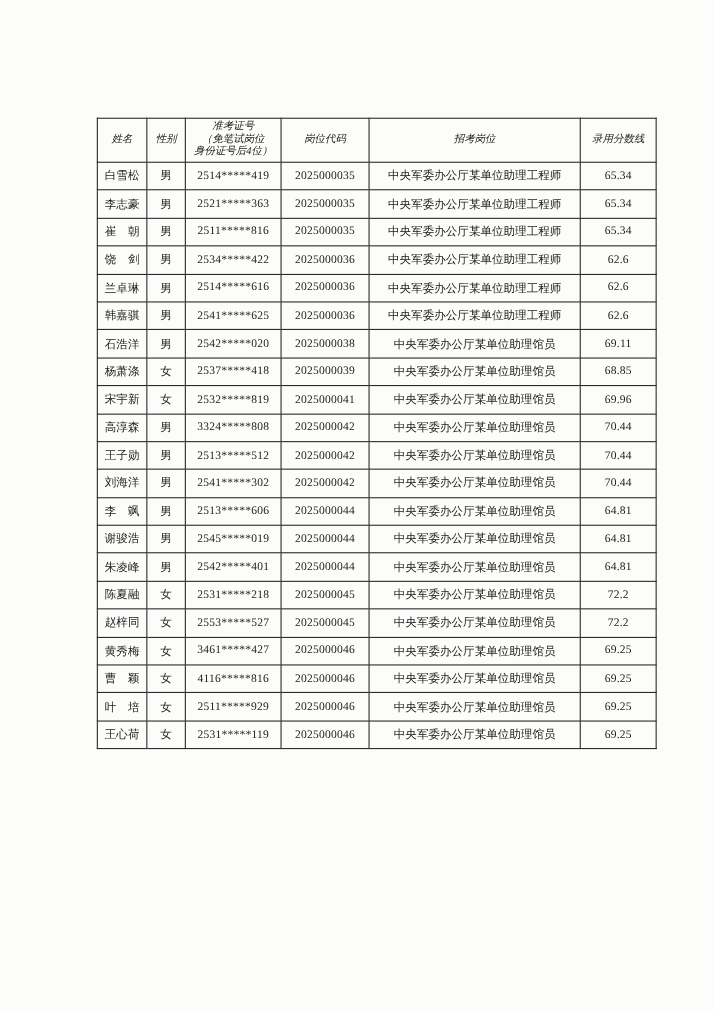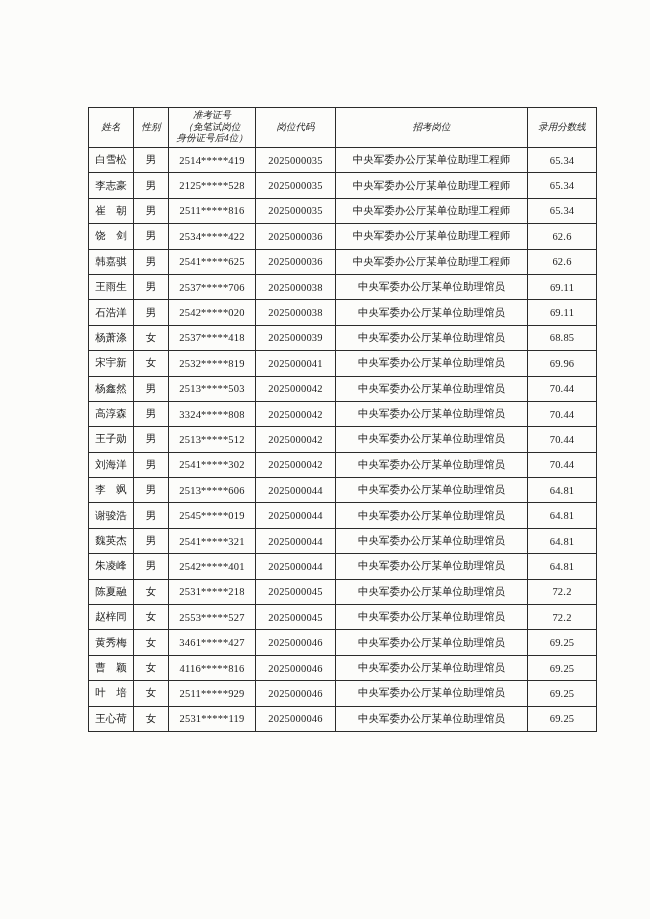--- a/index.html
+++ b/index.html
@@ -82,21 +82,21 @@
     <td class="cell-name">白雪松</td>
     <td class="cell-gender">男</td>
     <td class="cell-ticket">2514*****419</td>
     <td class="cell-code">2025000035</td>
     <td class="cell-pos">中央军委办公厅某单位助理工程师</td>
     <td class="cell-score">65.34</td>
   </tr>
         <tr>
     <td class="cell-name">李志豪</td>
     <td class="cell-gender">男</td>
-    <td class="cell-ticket">2125*****528</td>
+    <td class="cell-ticket">2521*****363</td>
     <td class="cell-code">2025000035</td>
     <td class="cell-pos">中央军委办公厅某单位助理工程师</td>
     <td class="cell-score">65.34</td>
   </tr>
         <tr>
     <td class="cell-name">崔　朝</td>
     <td class="cell-gender">男</td>
     <td class="cell-ticket">2511*****816</td>
     <td class="cell-code">2025000035</td>
     <td class="cell-pos">中央军委办公厅某单位助理工程师</td>
@@ -104,36 +104,36 @@
   </tr>
         <tr>
     <td class="cell-name">饶　剑</td>
     <td class="cell-gender">男</td>
     <td class="cell-ticket">2534*****422</td>
     <td class="cell-code">2025000036</td>
     <td class="cell-pos">中央军委办公厅某单位助理工程师</td>
     <td class="cell-score">62.6</td>
   </tr>
         <tr>
+    <td class="cell-name">兰卓琳</td>
+    <td class="cell-gender">男</td>
+    <td class="cell-ticket">2514*****616</td>
+    <td class="cell-code">2025000036</td>
+    <td class="cell-pos">中央军委办公厅某单位助理工程师</td>
+    <td class="cell-score">62.6</td>
+  </tr>
+        <tr>
     <td class="cell-name">韩嘉骐</td>
     <td class="cell-gender">男</td>
     <td class="cell-ticket">2541*****625</td>
     <td class="cell-code">2025000036</td>
     <td class="cell-pos">中央军委办公厅某单位助理工程师</td>
     <td class="cell-score">62.6</td>
   </tr>
         <tr>
-    <td class="cell-name">王雨生</td>
-    <td class="cell-gender">男</td>
-    <td class="cell-ticket">2537*****706</td>
-    <td class="cell-code">2025000038</td>
-    <td class="cell-pos">中央军委办公厅某单位助理馆员</td>
-    <td class="cell-score">69.11</td>
-  </tr>
-        <tr>
     <td class="cell-name">石浩洋</td>
     <td class="cell-gender">男</td>
     <td class="cell-ticket">2542*****020</td>
     <td class="cell-code">2025000038</td>
     <td class="cell-pos">中央军委办公厅某单位助理馆员</td>
     <td class="cell-score">69.11</td>
   </tr>
         <tr>
     <td class="cell-name">杨萧涤</td>
     <td class="cell-gender">女</td>
@@ -144,28 +144,20 @@
   </tr>
         <tr>
     <td class="cell-name">宋宇新</td>
     <td class="cell-gender">女</td>
     <td class="cell-ticket">2532*****819</td>
     <td class="cell-code">2025000041</td>
     <td class="cell-pos">中央军委办公厅某单位助理馆员</td>
     <td class="cell-score">69.96</td>
   </tr>
         <tr>
-    <td class="cell-name">杨鑫然</td>
-    <td class="cell-gender">男</td>
-    <td class="cell-ticket">2513*****503</td>
-    <td class="cell-code">2025000042</td>
-    <td class="cell-pos">中央军委办公厅某单位助理馆员</td>
-    <td class="cell-score">70.44</td>
-  </tr>
-        <tr>
     <td class="cell-name">高淳森</td>
     <td class="cell-gender">男</td>
     <td class="cell-ticket">3324*****808</td>
     <td class="cell-code">2025000042</td>
     <td class="cell-pos">中央军委办公厅某单位助理馆员</td>
     <td class="cell-score">70.44</td>
   </tr>
         <tr>
     <td class="cell-name">王子勋</td>
     <td class="cell-gender">男</td>
@@ -187,28 +179,20 @@
     <td class="cell-gender">男</td>
     <td class="cell-ticket">2513*****606</td>
     <td class="cell-code">2025000044</td>
     <td class="cell-pos">中央军委办公厅某单位助理馆员</td>
     <td class="cell-score">64.81</td>
   </tr>
         <tr>
     <td class="cell-name">谢骏浩</td>
     <td class="cell-gender">男</td>
     <td class="cell-ticket">2545*****019</td>
-    <td class="cell-code">2025000044</td>
-    <td class="cell-pos">中央军委办公厅某单位助理馆员</td>
-    <td class="cell-score">64.81</td>
-  </tr>
-        <tr>
-    <td class="cell-name">魏英杰</td>
-    <td class="cell-gender">男</td>
-    <td class="cell-ticket">2541*****321</td>
     <td class="cell-code">2025000044</td>
     <td class="cell-pos">中央军委办公厅某单位助理馆员</td>
     <td class="cell-score">64.81</td>
   </tr>
         <tr>
     <td class="cell-name">朱凌峰</td>
     <td class="cell-gender">男</td>
     <td class="cell-ticket">2542*****401</td>
     <td class="cell-code">2025000044</td>
     <td class="cell-pos">中央军委办公厅某单位助理馆员</td>

